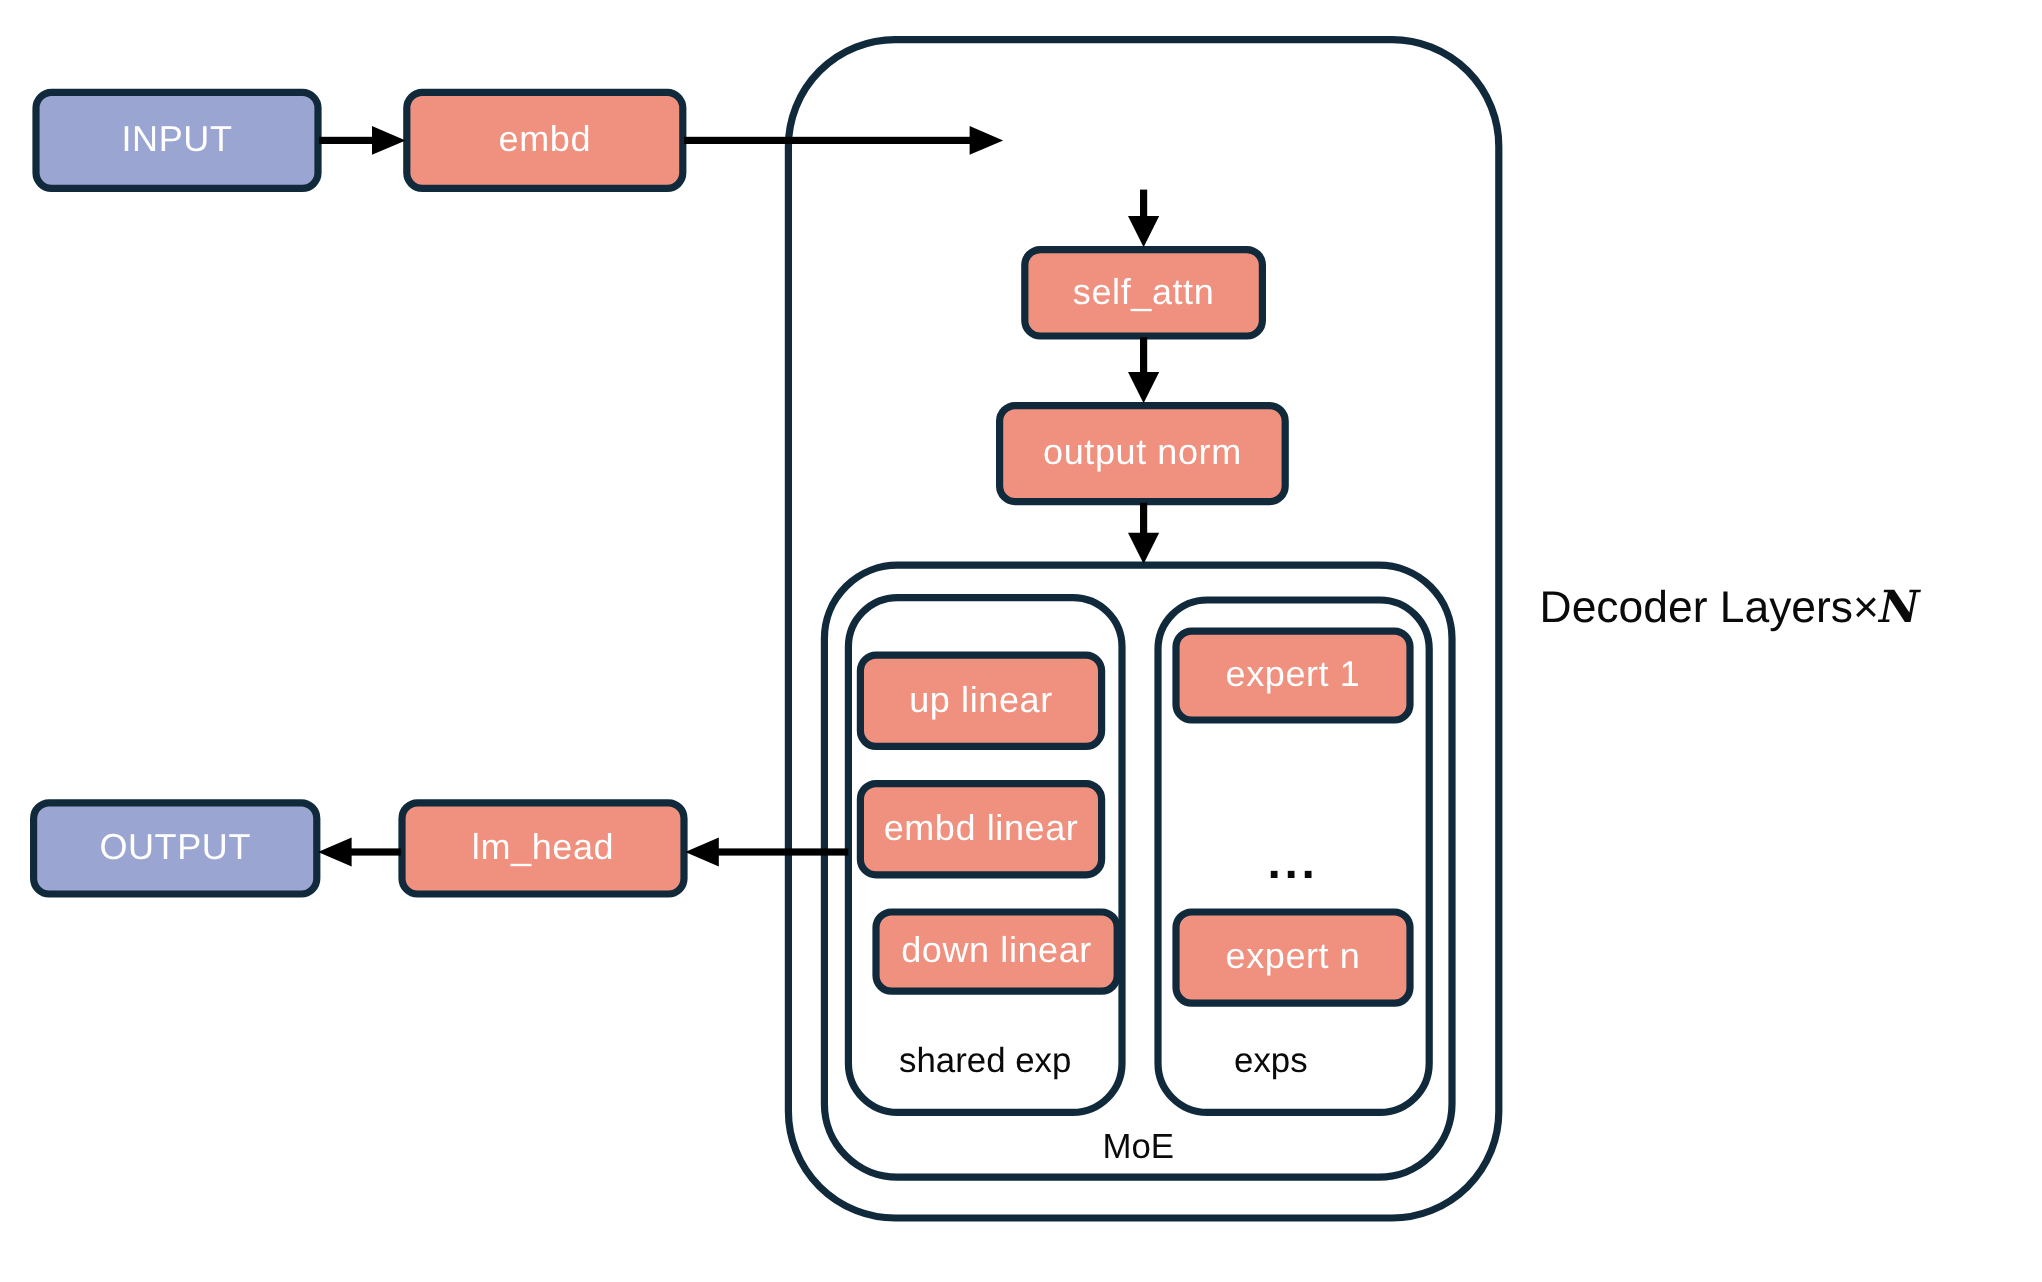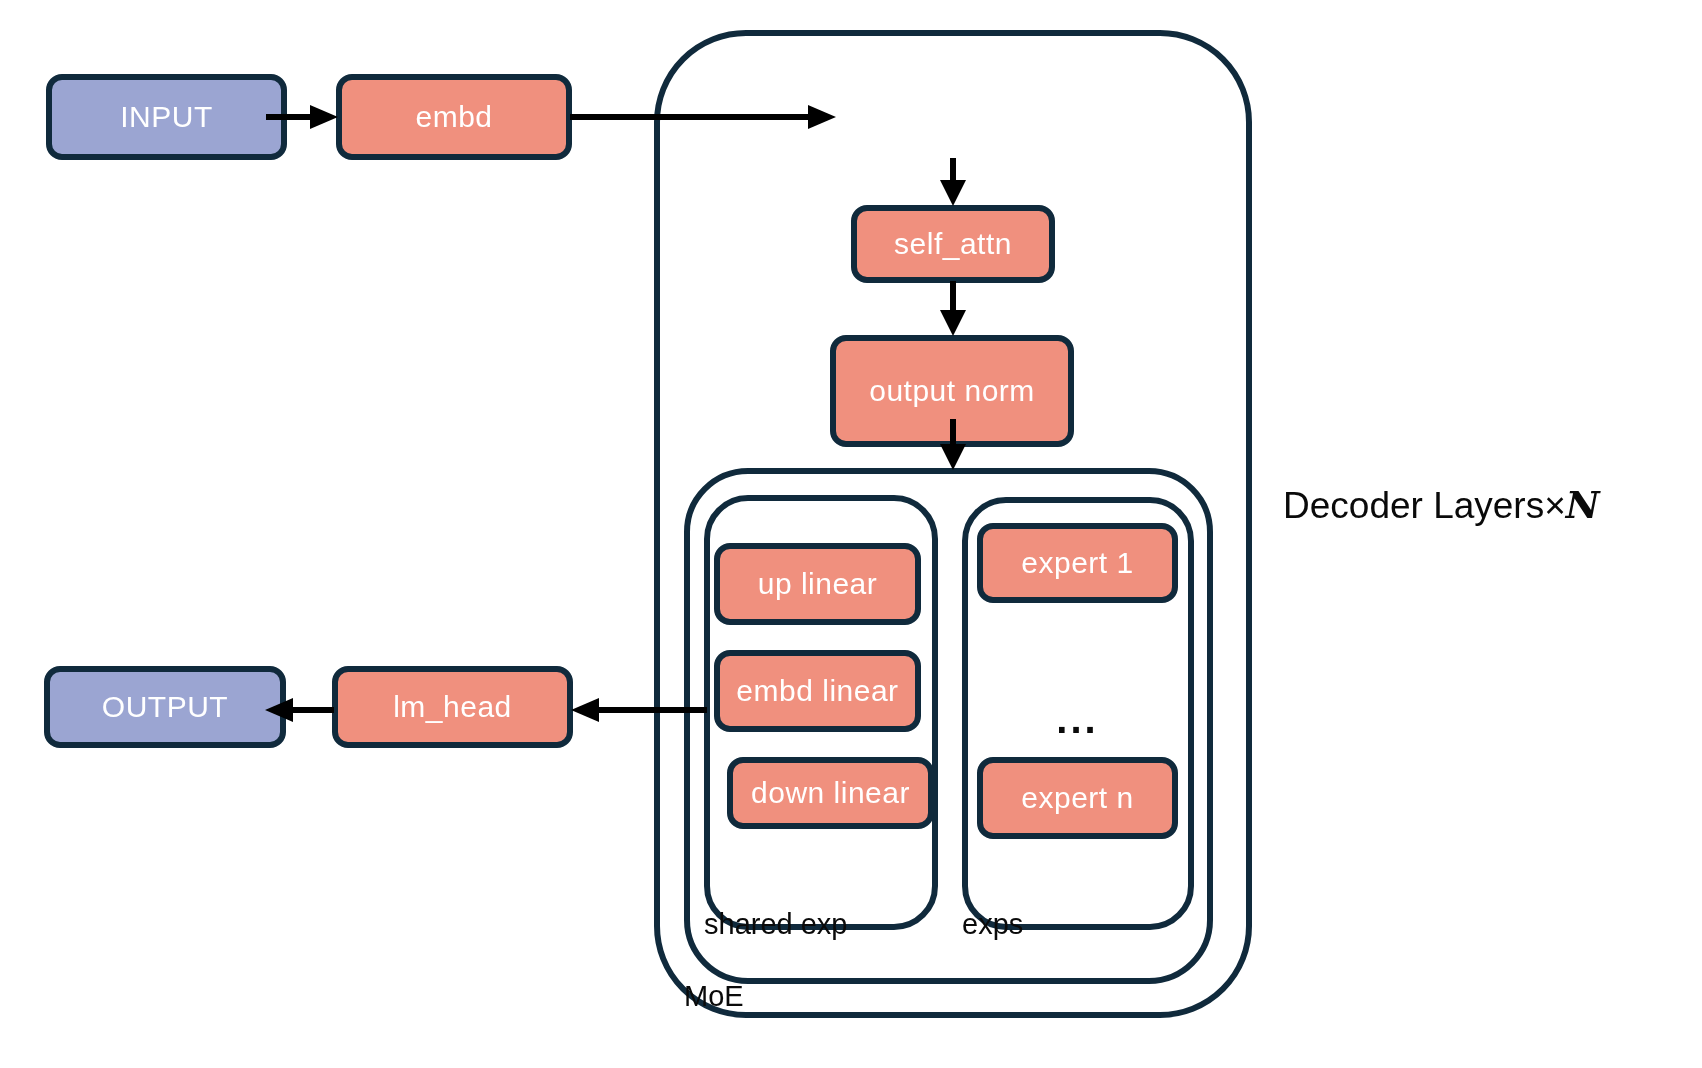--- a/index.html
+++ b/index.html
@@ -37,41 +37,41 @@
     border:6px solid var(--border);
     border-radius:16px;
     box-sizing:border-box;
     display:flex;align-items:center;justify-content:center;
     color:var(--box_text);
     font-size:30px;
     letter-spacing:0.5px;
     white-space:nowrap;
   }
   .module{background:var(--module_fill);}
-  .io{background:var(--io_fill);margin-left:19px;}
+  .io{background:var(--io_fill);}
   .b-input{left:27px;top:74px;width:241px;height:86px;}
   .b-embd{left:336px;top:74px;width:236px;height:86px;}
   .b-input-norm{left:833px;top:74px;width:241px;height:86px;}
   .b-self-attn{left:851px;top:205px;width:204px;height:78px;}
-  .b-output-norm{left:830px;top:335px;width:244px;height:112px;}
+  .b-output-norm{left:830px;top:335px;width:244px;height:86px;}
   .b-up{left:714px;top:543px;width:207px;height:82px;}
   .b-gate{left:714px;top:650px;width:207px;height:82px;}
   .b-down{left:727px;top:757px;width:207px;height:72px;}
   .b-e1{left:977px;top:523px;width:201px;height:80px;}
   .b-e2{left:977px;top:620px;width:201px;height:82px;}
   .b-en{left:977px;top:757px;width:201px;height:82px;}
   .b-lmhead{left:332px;top:666px;width:241px;height:82px;}
   .b-output{left:25px;top:666px;width:242px;height:82px;}
   
   .lbl{
     position:absolute;
     color:var(--label_text);
     font-size:29px;
+    text-align:center;
     white-space:nowrap;
-    margin-top:40px;
   }
   .lbl-shared{left:704px;top:868px;width:234px;}
   .lbl-exps{left:962px;top:868px;width:194px;}
   .lbl-moe{left:684px;top:940px;width:529px;}
   .dots{
     position:absolute;left:977px;top:694px;width:201px;height:50px;
     display:flex;align-items:center;justify-content:center;
     color:var(--label_text);font-size:40px;font-weight:bold;letter-spacing:3px;
     line-height:20px;
   }

